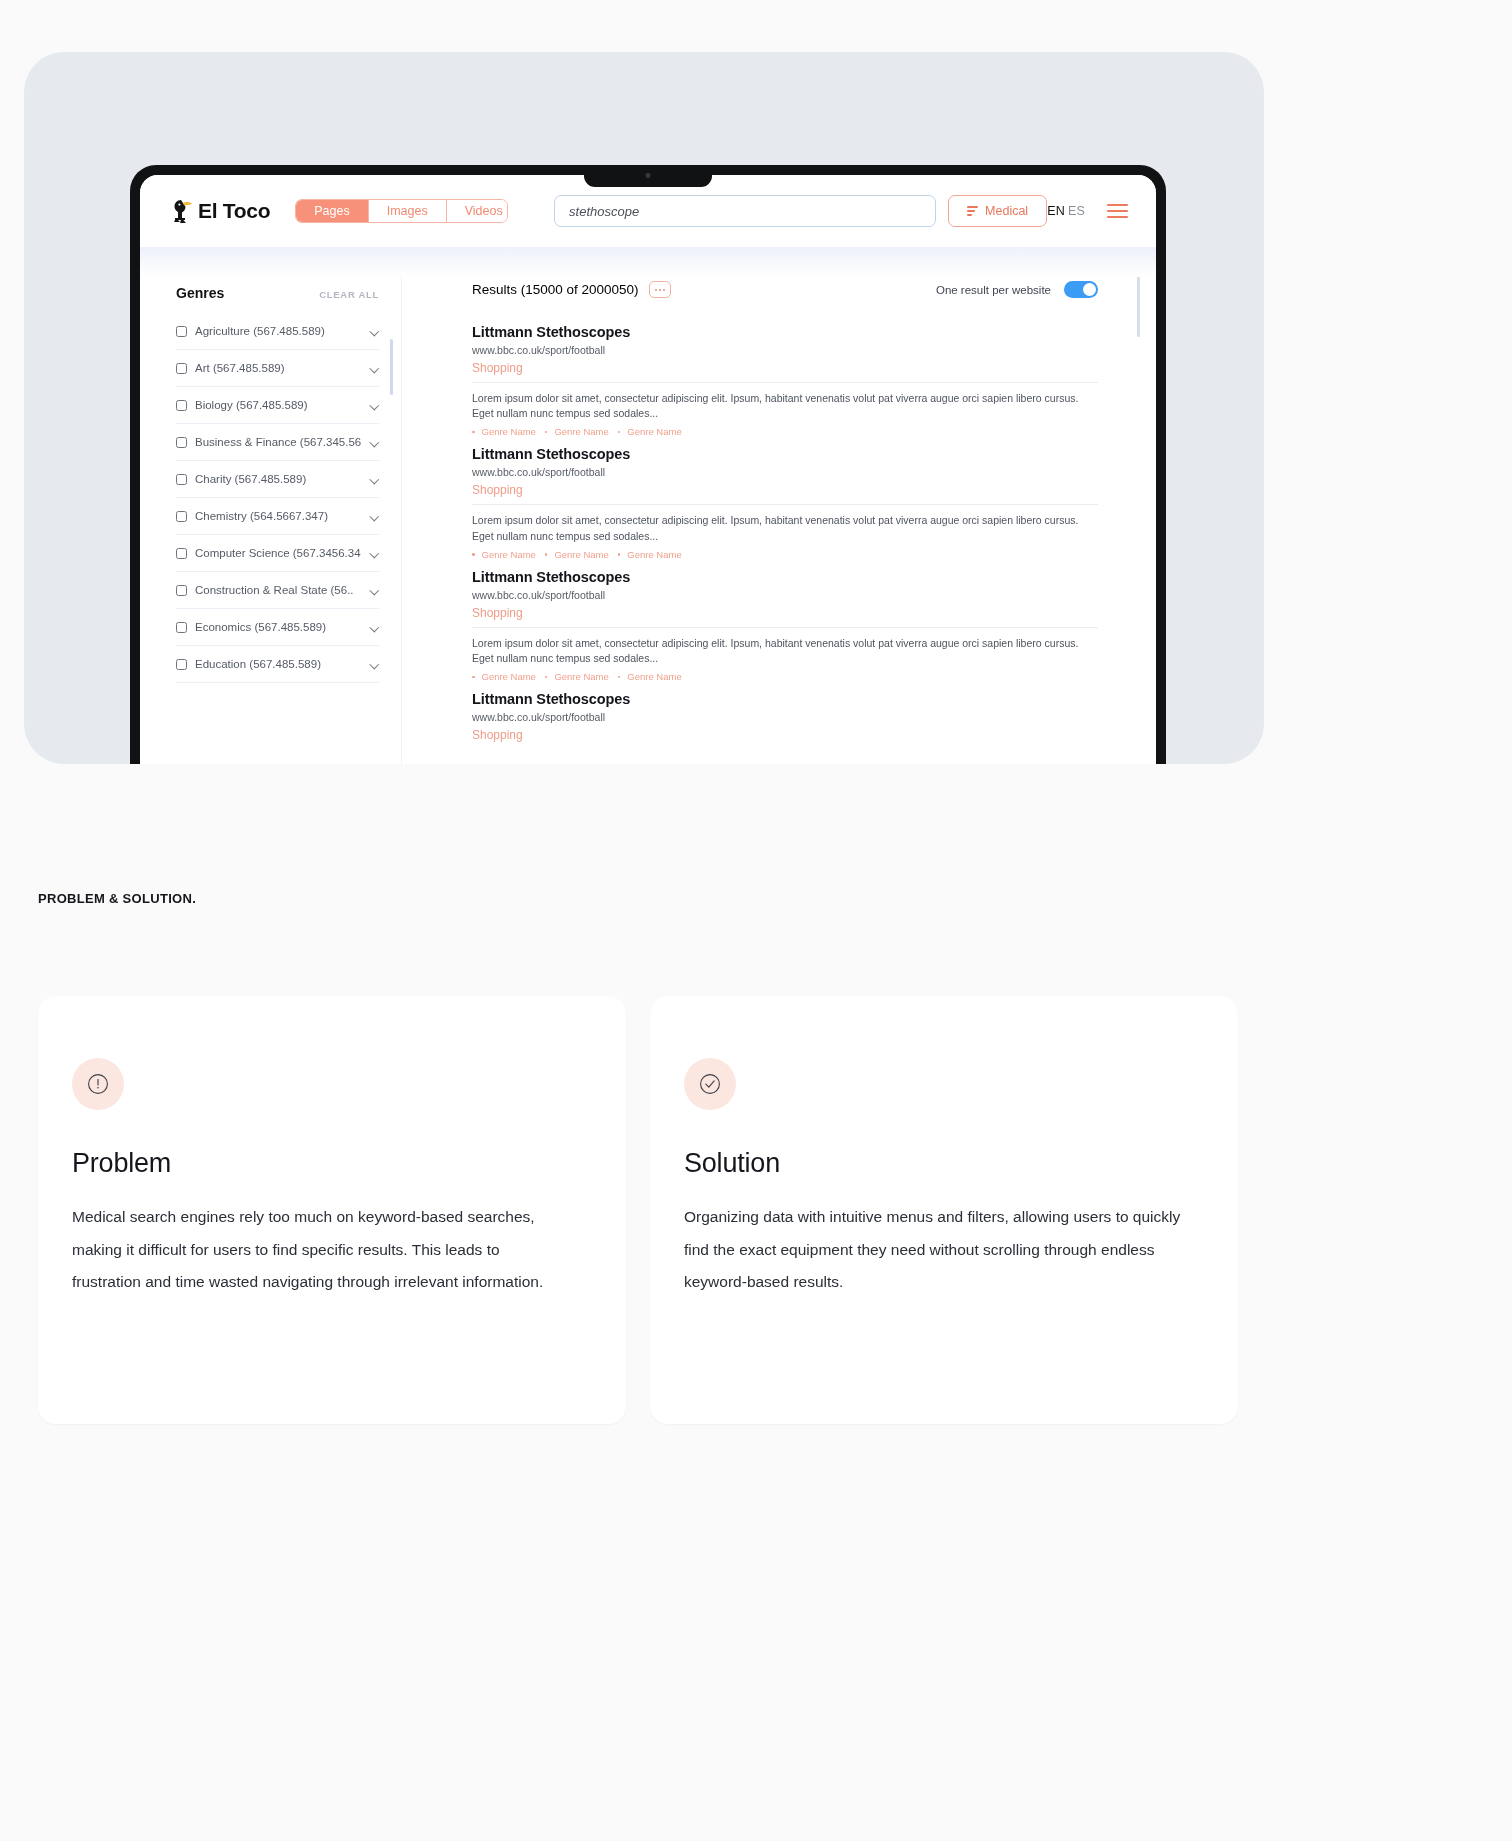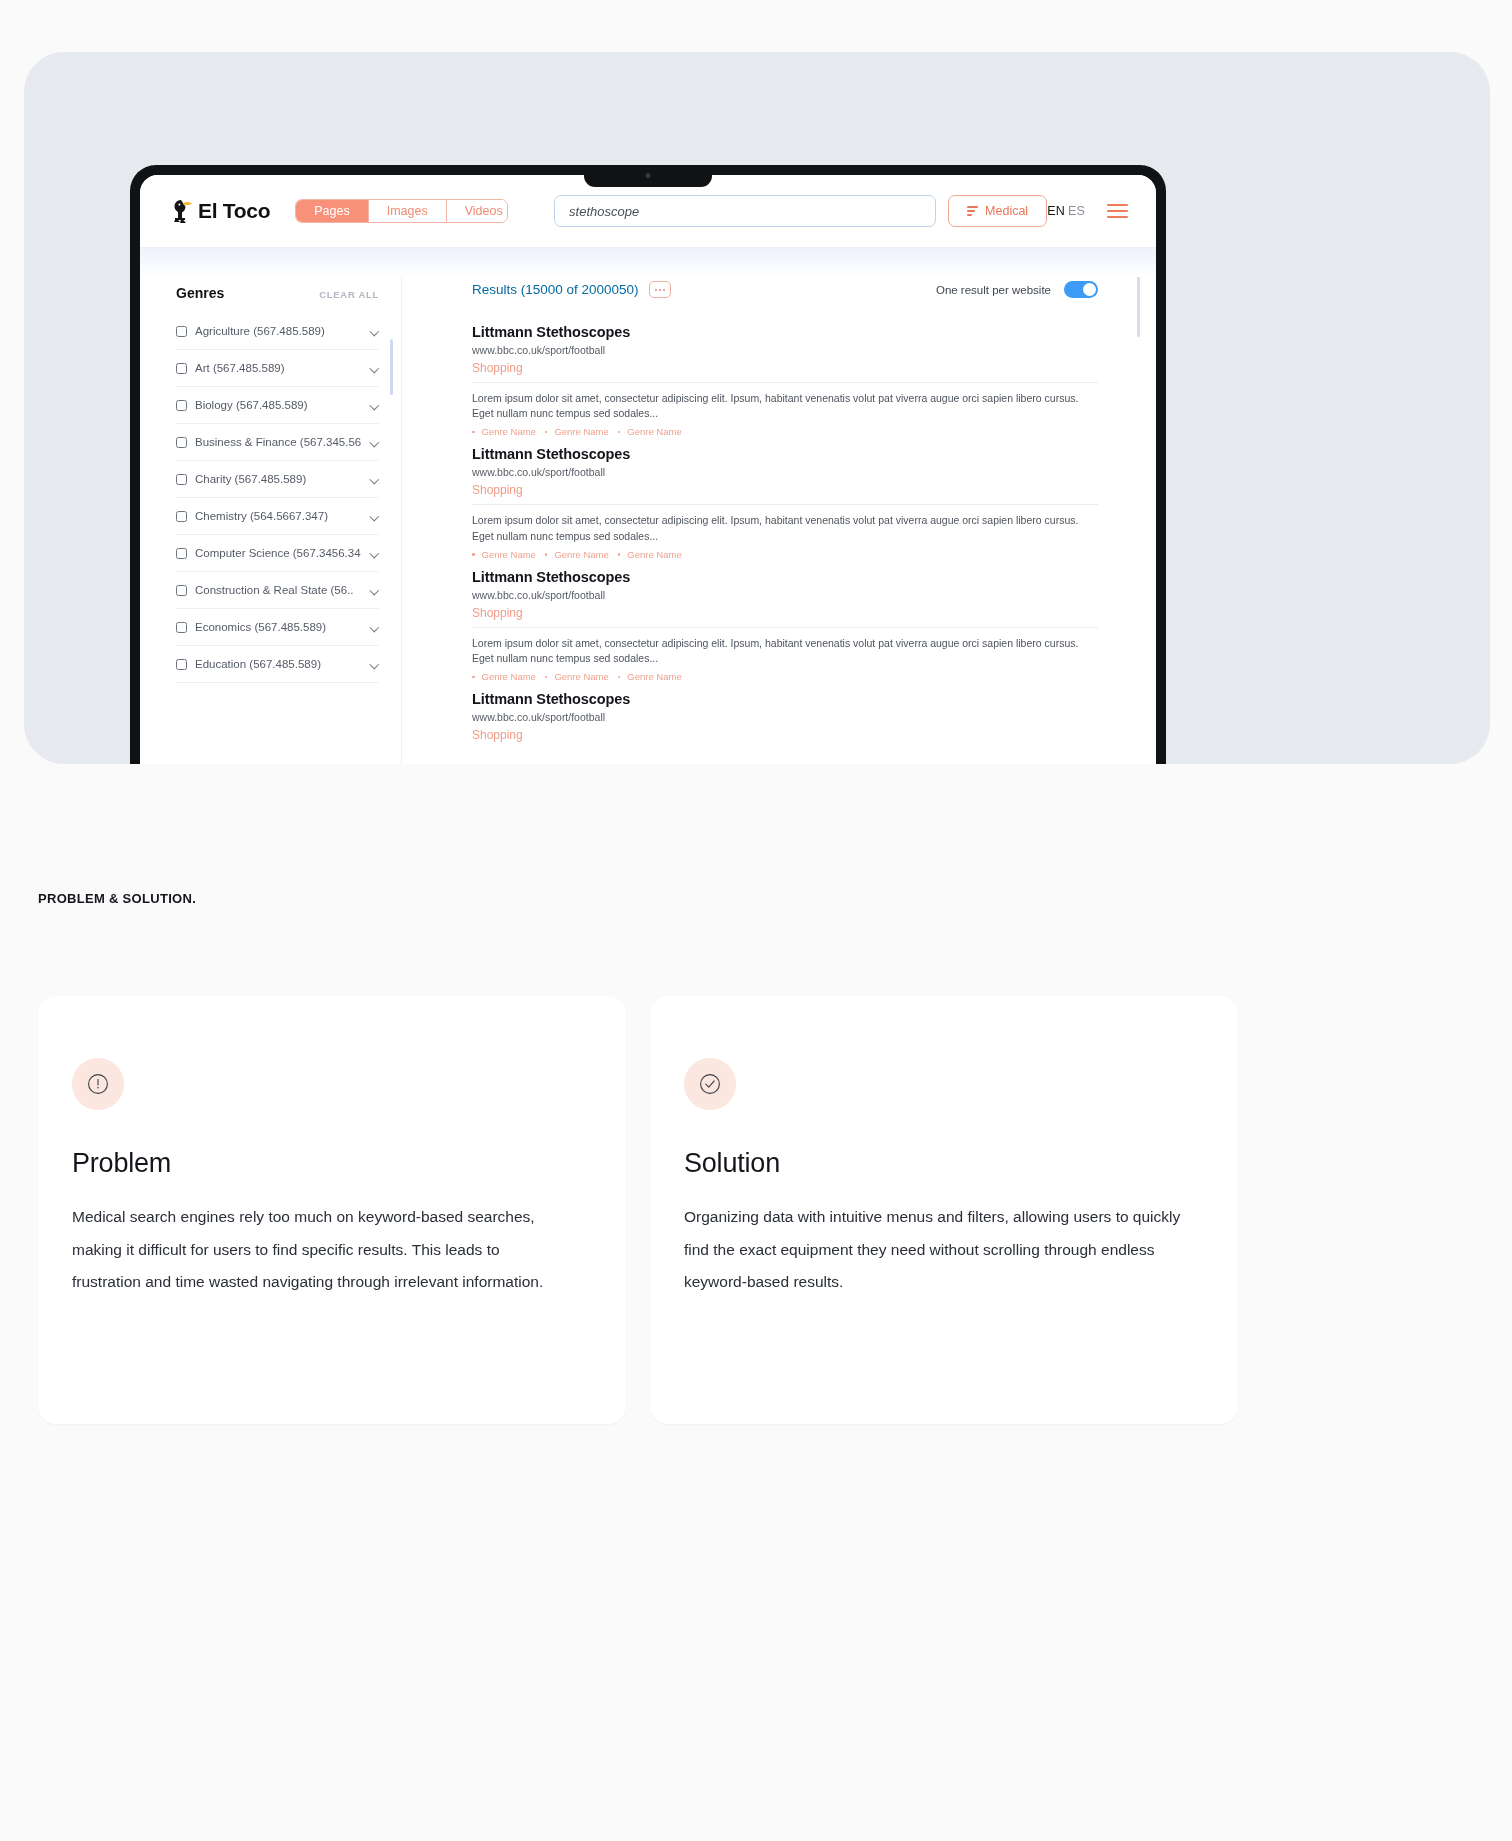--- a/index.html
+++ b/index.html
@@ -7,21 +7,21 @@
   body {
     background:#fafafa;
     font-family:"Liberation Sans", sans-serif;
     color:#12141a;
     -webkit-font-smoothing:antialiased;
   }
 
   
   .hero{
     position:absolute; left:24px; top:52px;
-    width:1466px; height:712px;
+    width:1240px; height:712px;
     background:#e6e9ee;
     border-radius:40px;
     overflow:hidden;
   }
   .device{
     position:absolute; left:106px; top:113px;
     width:1036px; height:620px;
     background:#111214;
     border-radius:26px 26px 0 0;
     padding:10px 10px 0 10px;
@@ -119,21 +119,21 @@
     border-bottom:1.3px solid #6e747e; transform:rotate(45deg);
   }
   .sb-scroll{
     position:absolute; right:8px; top:92px; width:3px; height:56px;
     background:#cfd9ec; border-radius:3px;
   }
 
   
   .results{ flex:1; padding:34px 58px 0 70px; position:relative; }
   .res-top{ display:flex; align-items:center; margin-bottom:26px; }
-  .res-count{ font-size:13.5px; color:#0369a1; }
+  .res-count{ font-size:13.5px; color:#000000; }
   .dots-btn{
     margin-left:10px; width:22px; height:17px; border:1px solid #f2b0a0;
     border-radius:5px; display:flex; align-items:center; justify-content:center;
     gap:2px; cursor:pointer;
   }
   .dots-btn i{ width:2px; height:2px; border-radius:50%; background:#ef8a70; }
   .one-per{ margin-left:auto; display:flex; align-items:center; gap:13px; }
   .one-per-label{ font-size:11.5px; color:#3f4550; }
   .toggle{
     width:34px; height:17px; border-radius:10px; background:#3b9bf5;

